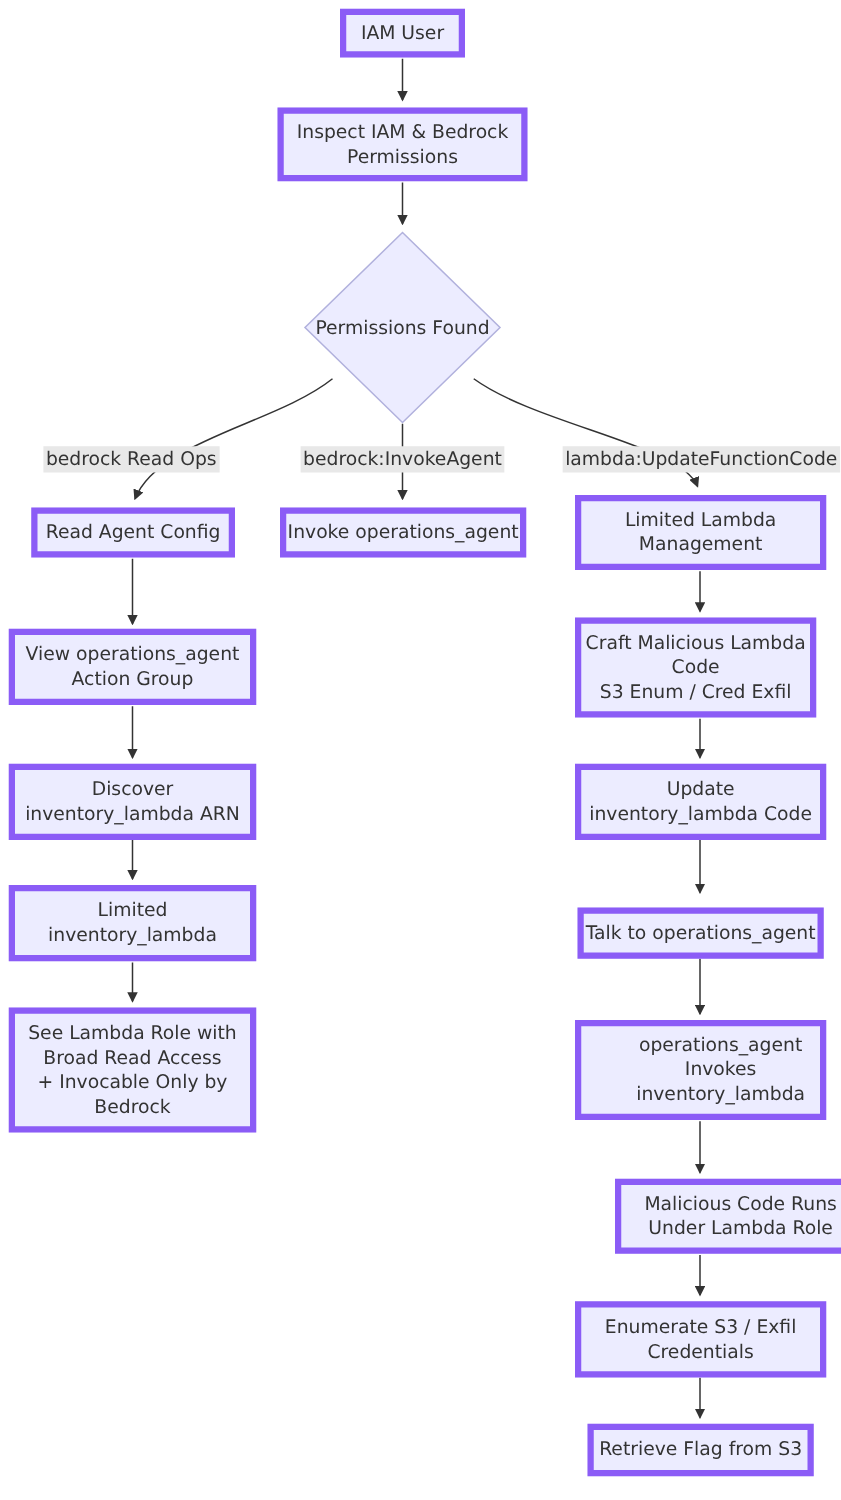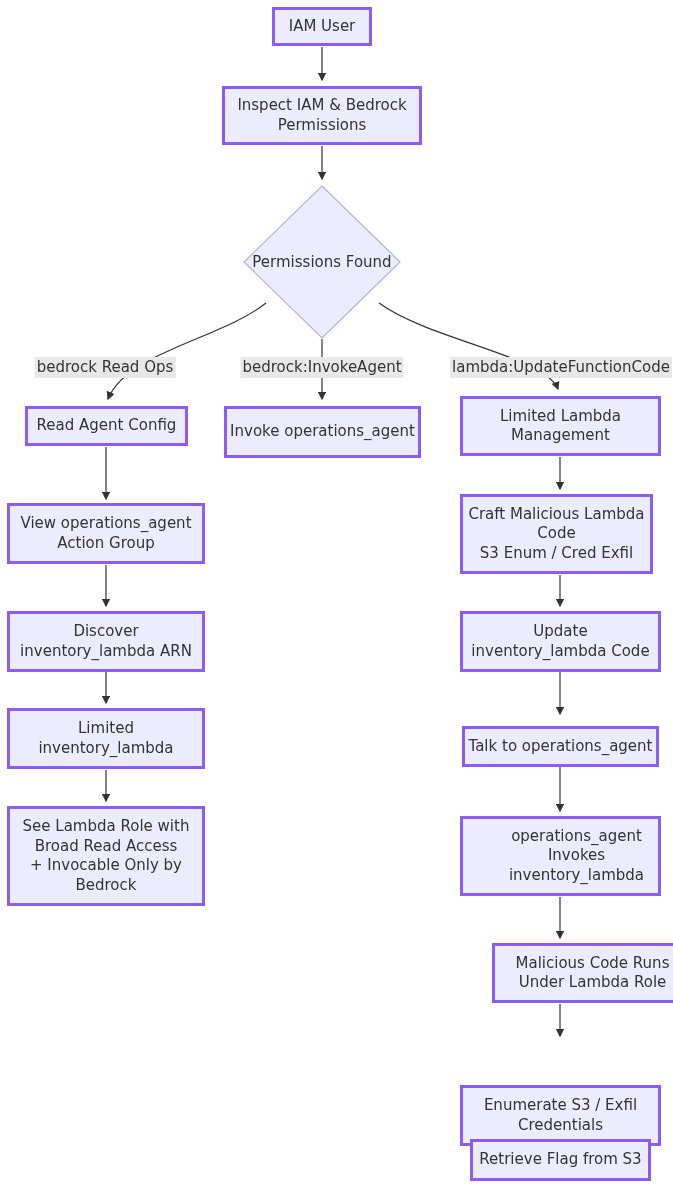--- a/index.html
+++ b/index.html
@@ -25,21 +25,21 @@
     stroke-width: 1.2px;
   }
   .diamond-shape {
     fill: #ECECFF;
     stroke: #b1b1dd;
     stroke-width: 1.2px;
   }
   .node {
     position: absolute;
     background: #ECECFF;
-    border: 3px solid #8b5cf6;
+    border: 5px solid #8b5cf6;
     color: #333333;
     font-size: 15px;
     line-height: 19.5px;
     display: flex;
     align-items: center;
     justify-content: center;
     text-align: center;
     white-space: pre-line;
     box-sizing: border-box;
   }
@@ -118,39 +118,39 @@
 inventory_lambda ARN</div>
 
   <div class="node" style="left:7px; top:708px; width:198px; height:61px;">Limited
 inventory_lambda</div>
 
   <div class="node" style="left:7px; top:806px; width:198px; height:100px;">See Lambda Role with
 Broad Read Access
 + Invocable Only by
 Bedrock</div>
 
-  <div class="node" style="left:224px; top:406px; width:197px; height:52px;">Invoke operations_agent</div>
+  <div class="node" style="left:224px; top:406px; width:197px; height:40px;">Invoke operations_agent</div>
 
   <div class="node" style="left:460px; top:396px; width:201px; height:60px;">Limited Lambda
 Management</div>
 
   <div class="node" style="left:460px; top:494px; width:193px; height:80px;">Craft Malicious Lambda
 Code
 S3 Enum / Cred Exfil</div>
 
   <div class="node" style="left:460px; top:611px; width:201px; height:61px;">Update
 inventory_lambda Code</div>
 
   <div class="node" style="left:462px; top:726px; width:197px; height:41px;">Talk to operations_agent</div>
 
   <div class="node" style="left:460px; top:816px; width:201px; height:80px;padding-left:32px;">operations_agent
 Invokes
 inventory_lambda</div>
 
   <div class="node" style="left:460px; top:943px; width:201px; height:60px;margin-left:32px;">Malicious Code Runs
 Under Lambda Role</div>
 
-  <div class="node" style="left:460px; top:1041px; width:201px; height:61px;margin-top:44px;">Enumerate S3 / Exfil
+  <div class="node" style="left:460px; top:1041px; width:201px; height:61px;">Enumerate S3 / Exfil
 Credentials</div>
 
   <div class="node" style="left:470px; top:1139px; width:181px; height:42px;">Retrieve Flag from S3</div>
 
 </div>
 
 </body></html>

